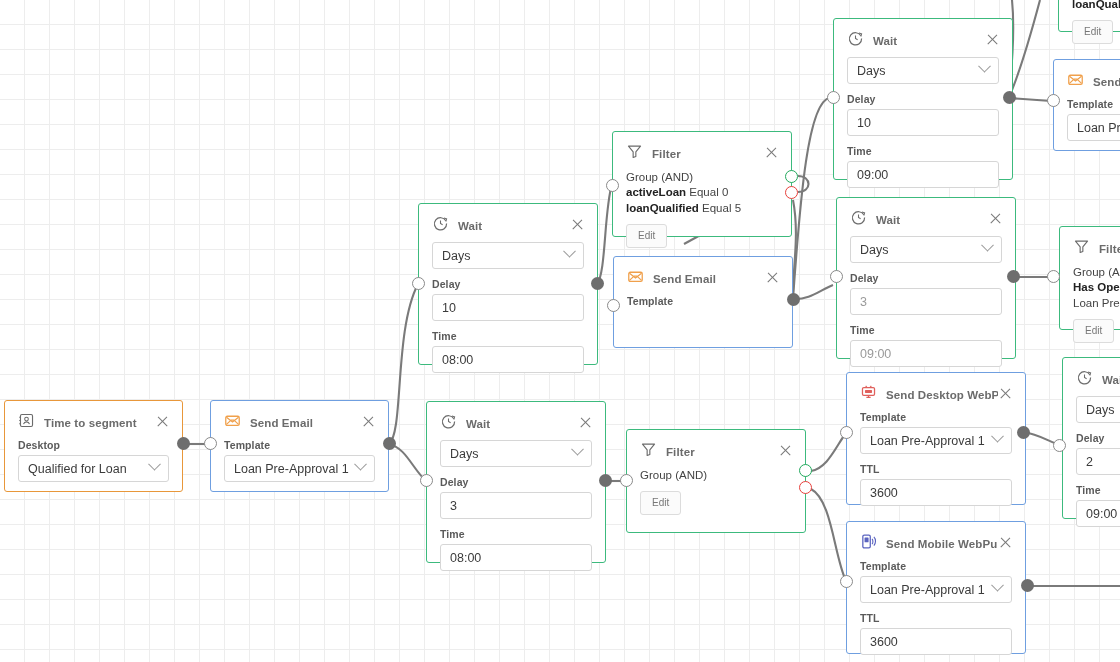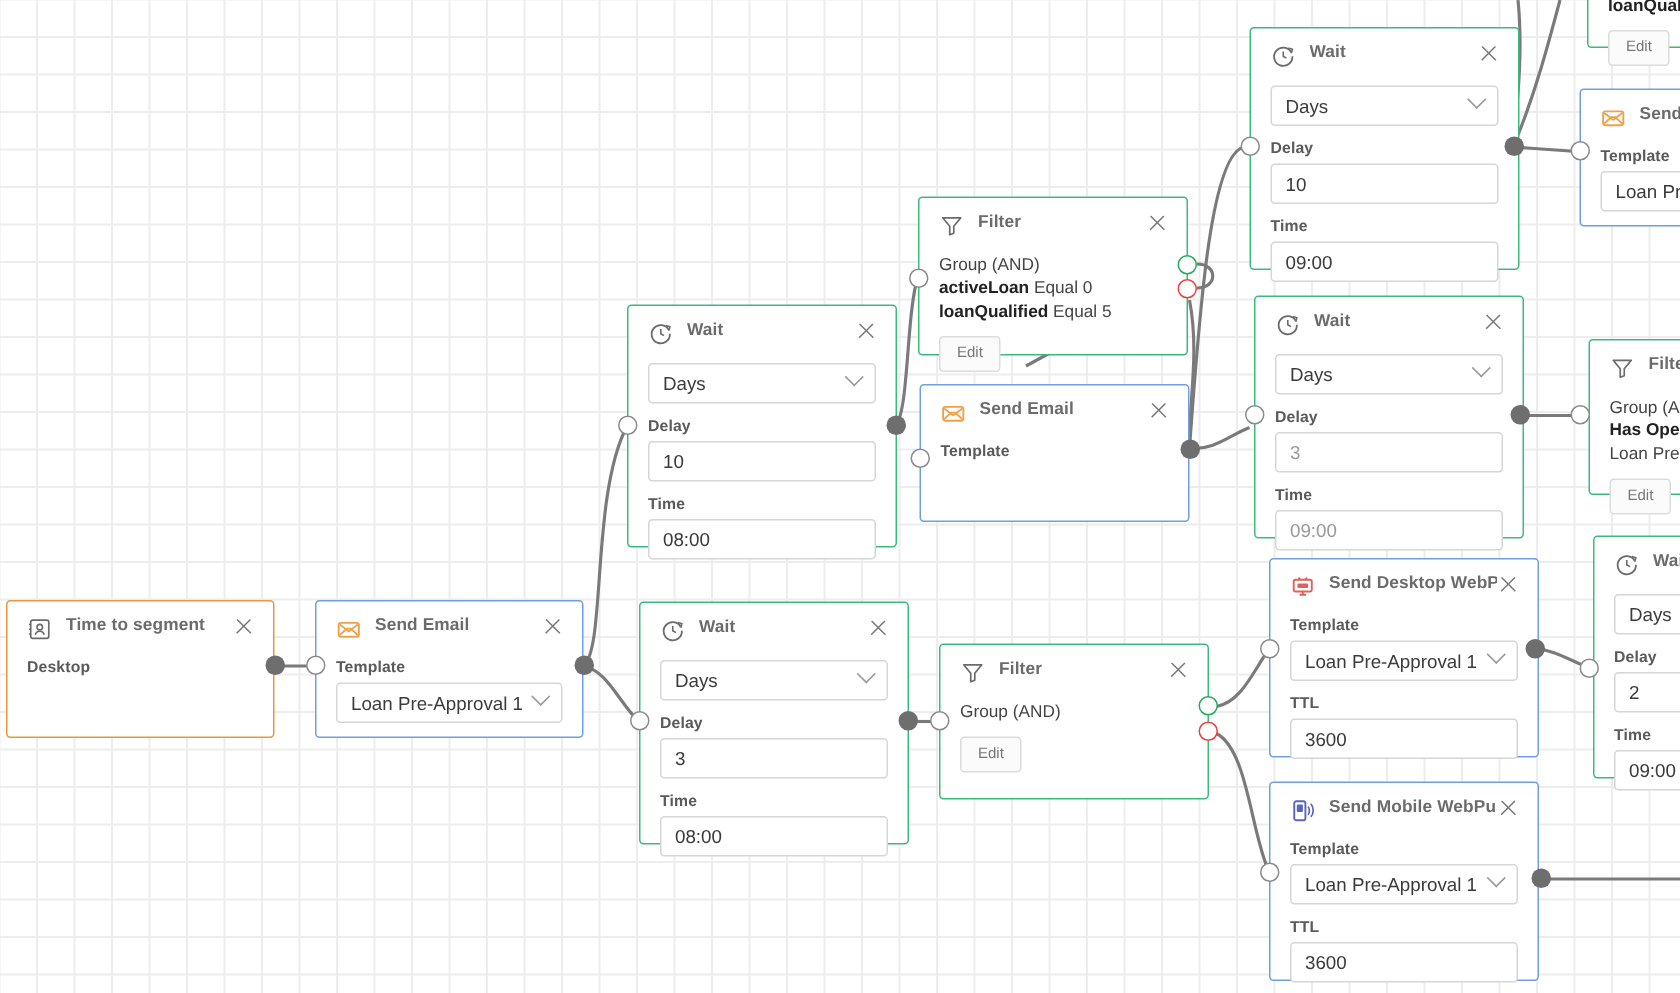--- a/index.html
+++ b/index.html
@@ -36,21 +36,21 @@
     padding: 10px 13px 14px 13px;
   }
   .node.trigger  { border-color: #e8973a; }
   .node.email    { border-color: #6f9fe0; }
   .node.wait     { border-color: #3cba7d; }
   .node.filter   { border-color: #3cba7d; }
   .node.push     { border-color: #6f9fe0; }
 
   .node-head {
     display: flex;
-    align-items: flex-start;
+    align-items: flex-end;
     height: 18px;
     margin-bottom: 10px;
   }
   .node-icon {
     width: 17px; height: 17px;
     margin-right: 9px;
     flex: 0 0 17px;
     display: block;
   }
   .node-title {
@@ -198,20 +198,24 @@
       <svg class="node-icon" viewBox="0 0 24 24">
         <rect x="3.5" y="3.5" width="17" height="17" rx="2" fill="none" stroke="#6b6b6b" stroke-width="1.6"></rect>
         <circle cx="12" cy="10" r="2.6" fill="none" stroke="#6b6b6b" stroke-width="1.5"></circle>
         <path d="M7.8 17.2c.6-2.2 2.3-3.3 4.2-3.3s3.6 1.1 4.2 3.3" fill="none" stroke="#6b6b6b" stroke-width="1.5"></path>
         <path d="M1.8 7.5h2M1.8 12h2M1.8 16.5h2" stroke="#6b6b6b" stroke-width="1.5"></path>
       </svg>
       <span class="node-title">Time to segment</span>
       <span class="node-close"></span>
     </div>
     <div class="field-label">Desktop</div>
+    <div class="ctl select">
+      <span>Qualified for Loan</span>
+      <span class="chev"></span>
+    </div>
   </div>
   <div class="port out" style="left:177px; top:437px;"></div>
 
   <div class="node email" style="left:210px; top:400px; width:179px; height:92px;">
     <div class="node-head">
       <svg class="node-icon" viewBox="0 0 24 24">
         <rect x="2.5" y="6" width="19" height="13" rx="2" fill="none" stroke="#f0a04b" stroke-width="1.8"></rect>
         <path d="M3.5 17.5 10 11.5h4l6.5 6" fill="none" stroke="#f0a04b" stroke-width="1.7"></path>
         <path d="M3.5 7.5 12 14l8.5-6.5" fill="none" stroke="#f0a04b" stroke-width="1.7"></path>
       </svg>

